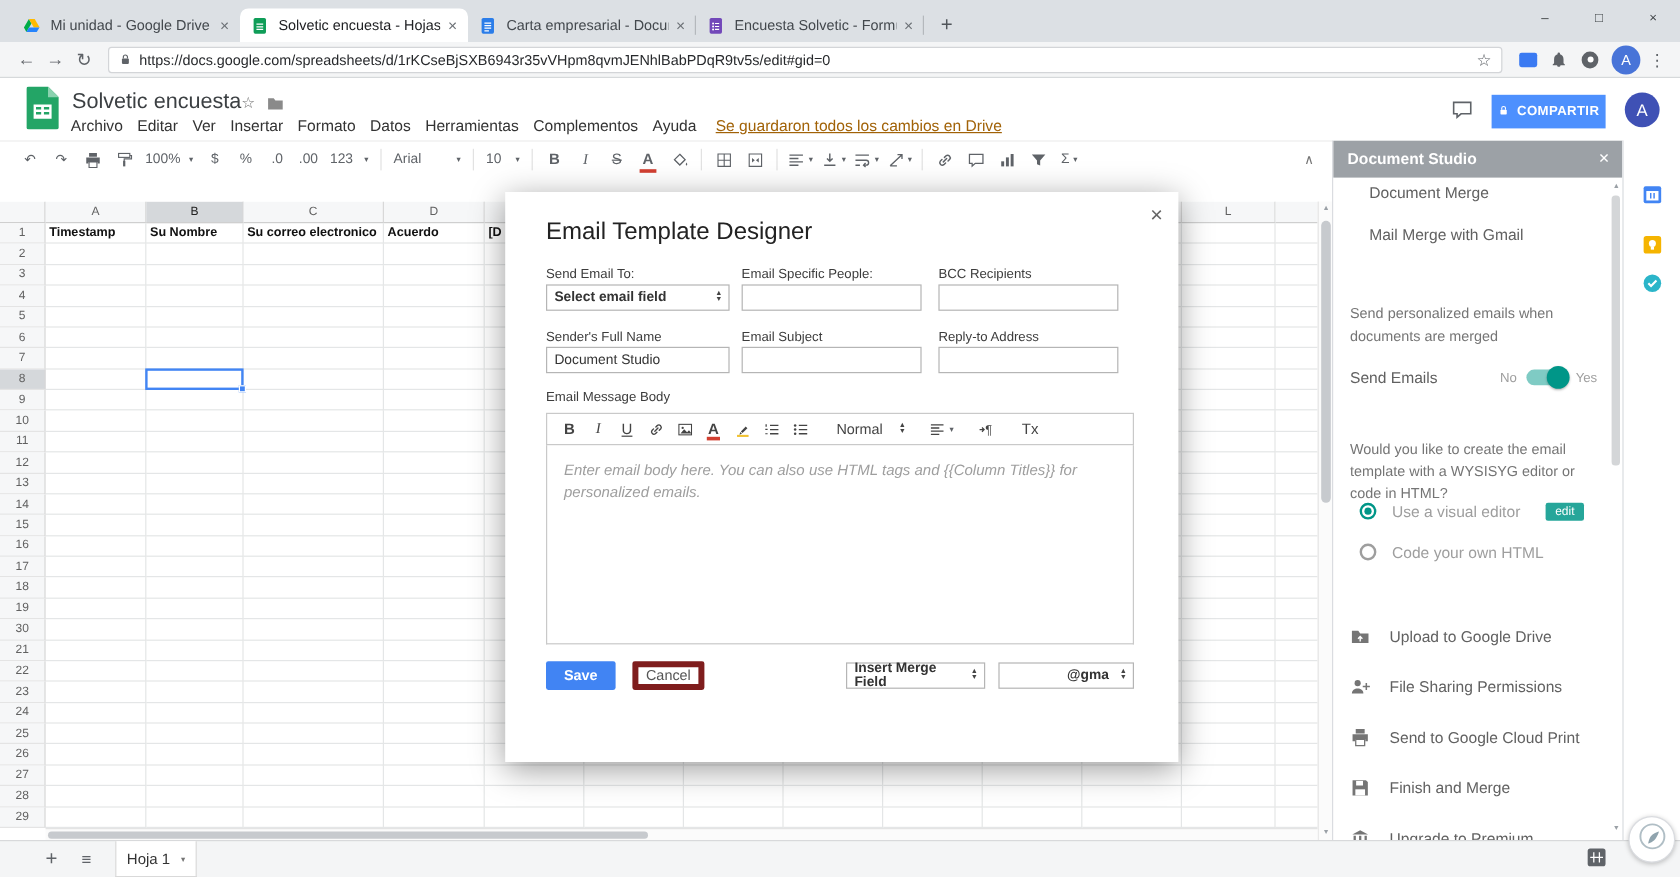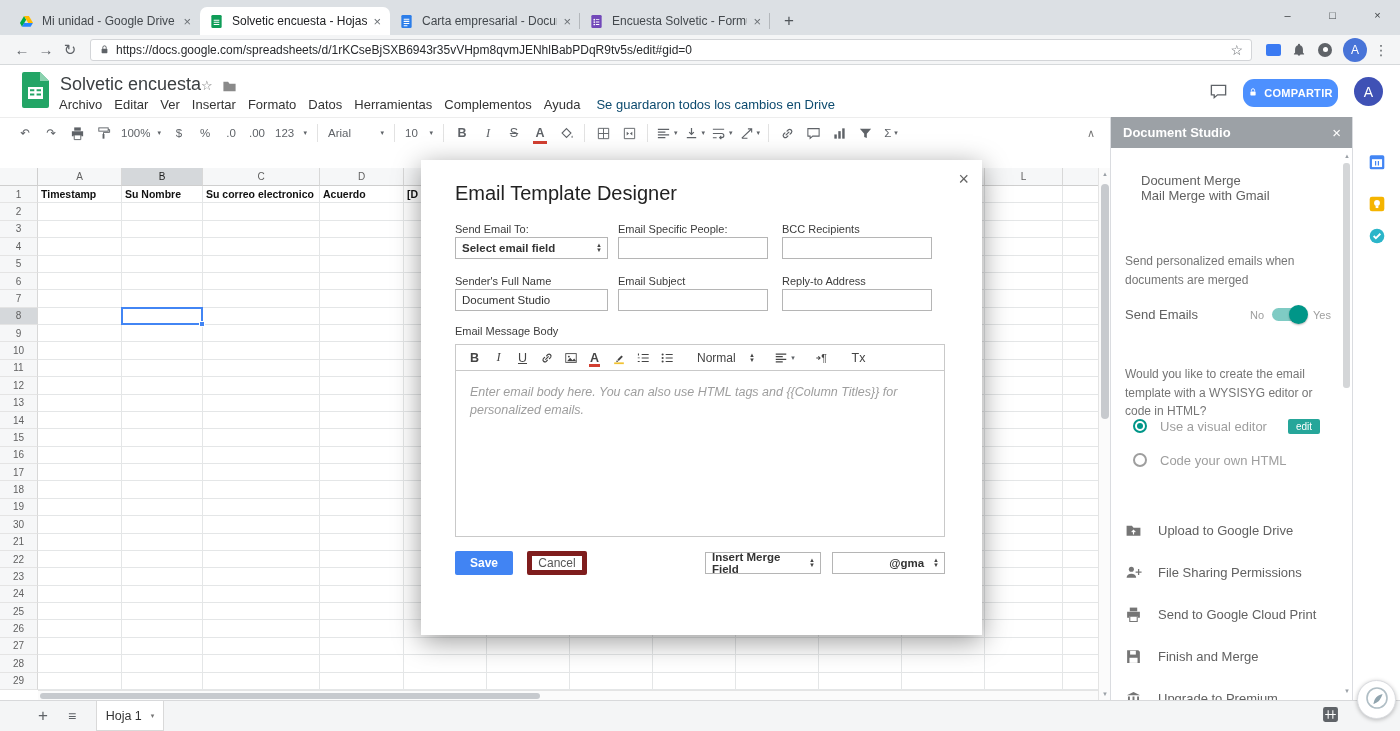--- a/index.html
+++ b/index.html
@@ -45,24 +45,24 @@
 
   
   .sheets-logo{position:absolute;left:22px;top:72px;width:27px;height:36px;}
   .sheets-logo svg{width:27px;height:36px}
   .doc-title{position:absolute;left:60px;top:74px;font-size:18px;color:#3c4043;}
   .title-star{position:absolute;left:201px;top:78px;color:#757575;font-size:13px;}
   .title-folder{position:absolute;left:222px;top:79px;color:#8a8a8a;}
   .title-folder svg{width:15px;height:15px}
   .menubar{position:absolute;left:53px;top:95px;display:flex;align-items:center;font-size:13px;color:#333;}
   .menu-item{order:1;padding:2px 6px;}
-  .saved-status{order:2;margin-left:10px;color:#0c4a6e;font-size:13px;white-space:nowrap;}
+  .saved-status{order:2;margin-left:10px;color:#a16207;font-size:13px;text-decoration:underline;white-space:nowrap;}
   .comment-btn{position:absolute;right:172px;top:82px;color:#5f6368;}
   .comment-btn svg{width:19px;height:19px}
-  .share-btn{position:absolute;right:62px;top:79px;width:95px;height:28px;background:#4d90fe;border-radius:11px;
+  .share-btn{position:absolute;right:62px;top:79px;width:95px;height:28px;background:#4d90fe;border-radius:0;
              color:#fff;display:flex;align-items:center;justify-content:center;gap:6px;font-size:11px;font-weight:bold;letter-spacing:.3px;}
   .share-btn svg{width:10px;height:10px}
   .app-avatar{position:absolute;right:17px;top:77px;width:29px;height:29px;border-radius:50%;background:#3f51b5;
               color:#fff;font-size:14px;display:flex;align-items:center;justify-content:center;}
 
   
   .toolbar{position:absolute;left:0;top:117px;width:1110px;height:31px;background:#fff;border-top:1px solid #ededed;
            display:flex;align-items:center;padding-left:12px;color:#5f6368;}
   .t-item{height:24px;min-width:24px;display:flex;align-items:center;justify-content:center;margin:0 1px;
           font-size:11.5px;border-radius:2px;position:relative;padding:0 2px;}
@@ -977,21 +977,21 @@
           <path d="M16.5 13.5c-2 4.2-7 5.5-7 5.5s.6-4.5 2.8-6.7 6.2-3.3 6.2-3.3-.6 2.5-2 4.5z" fill="#90a4ae"></path>
         </svg></span>
   </div>
 
   <div class="sidebar">
     <div class="sb-header">
       <span>Document Studio</span>
       <span class="sb-close">×</span>
     </div>
 
-    <div class="sb-item" style="top:52px">
+    <div class="sb-item" style="top:32px">
       <span class="sb-ico"></span>
       <span>Document Merge</span>
     </div>
     <div class="sb-item" style="top:67px">
       <span class="sb-ico"></span>
       <span>Mail Merge with Gmail</span>
     </div>
 
     <p class="sb-para" style="top:135px">Send personalized emails when documents are merged</p>
 

